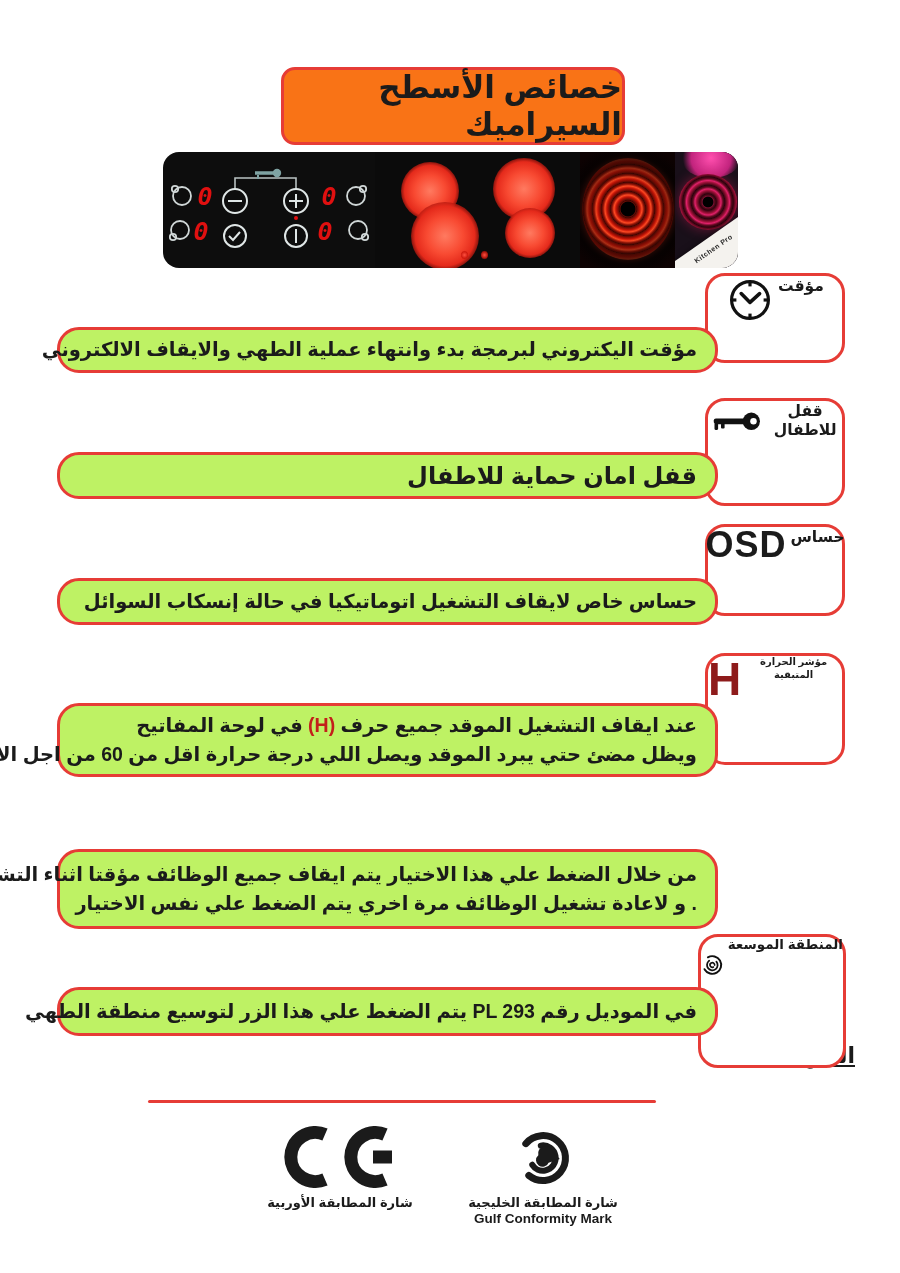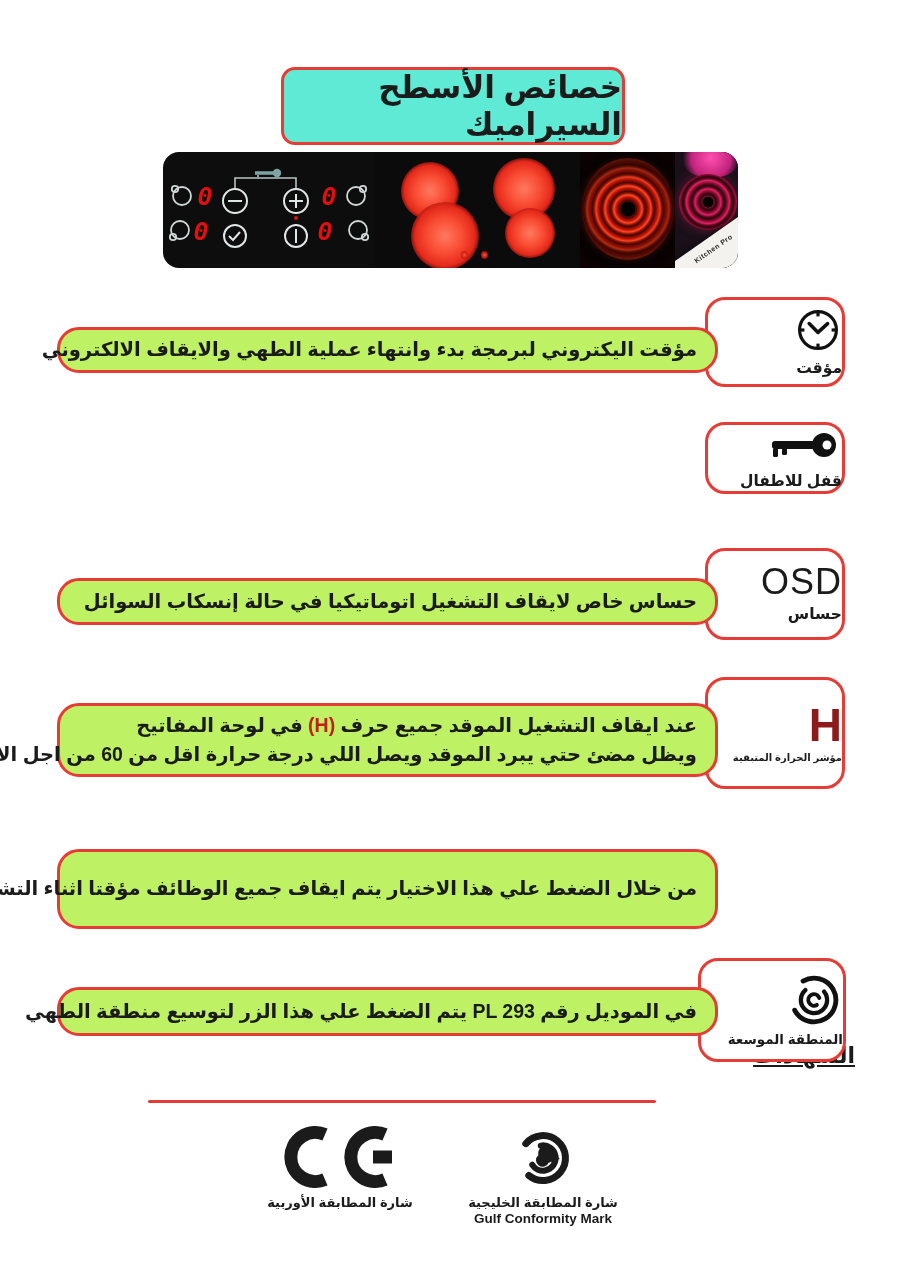--- a/index.html
+++ b/index.html
@@ -7,21 +7,21 @@
     --ink:#1b1b1b;
   }
   html,body{margin:0;padding:0;background:#fff;}
   .page{
     position:relative;width:900px;height:1273px;background:#ffffff;overflow:hidden;
     font-family:"Liberation Sans","DejaVu Sans",sans-serif;color:var(--ink);
   }
   
   .title-box{
     position:absolute;left:281px;top:67px;width:338px;height:72px;
-    border:3.5px solid var(--red);border-radius:14px;background:#5eead4;
+    border:3.5px solid var(--red);border-radius:14px;background:#f97316;
     display:flex;align-items:center;justify-content:center;
     font-size:31px;font-weight:bold;direction:rtl;
   }
   
   .hob{
     position:absolute;left:163px;top:152px;width:575px;height:116px;
     background:#0d0d0d;border-radius:16px;overflow:hidden;display:flex;
   }
   .hob-controls{width:212px;height:116px;flex:none;}
   .hob-zones{width:205px;height:116px;flex:none;position:relative;background:#0b0b0b;}
@@ -45,26 +45,25 @@
       repeating-radial-gradient(circle at 50% 50%, #3a0410 0px,#a4123c 3px,#e0206a 4.5px,#5c0a1e 6.5px,#26020c 8.5px);
     box-shadow:0 0 12px rgba(220,30,90,.4);}
   .white-band{position:absolute;left:-10px;bottom:-26px;width:110px;height:58px;background:#f4f2ee;
     transform:rotate(-35deg);box-shadow:0 0 6px rgba(0,0,0,.5);}
   .brand{position:absolute;right:2px;bottom:16px;transform:rotate(-35deg);
     font-size:7px;font-weight:bold;color:#262626;letter-spacing:.5px;}
   
   .icon-box{
     position:absolute;left:705px;width:140px;background:#fff;
     border:3px solid var(--red);border-radius:20px;z-index:1;
-    display:flex;flex-direction:column;align-items:flex-end;justify-content:center;gap:4px;
+    display:flex;flex-direction:row;align-items:flex-start;justify-content:center;gap:4px;
     box-sizing:border-box;
-    margin-top:24px;
   }
   .icon-label{font-weight:bold;font-size:15.5px;text-align:center;direction:rtl;line-height:1.25;}
-  .icon-osd{font-size:36px;font-weight:400;letter-spacing:1px;line-height:1;}
+  .icon-osd{font-size:36px;font-weight:700;letter-spacing:1px;line-height:1;}
   .icon-h{font-size:46px;font-weight:900;line-height:1;color:#8e1b1b;}
   .text-box{
     position:absolute;left:57px;width:661px;background:#bef264;
     border:3px solid var(--red);border-radius:22px;z-index:2;
     display:flex;flex-direction:column;justify-content:center;
     box-sizing:border-box;padding:2px 18px 2px 12px;direction:rtl;text-align:right;
   }
   .text-box .line{font-size:19.5px;font-weight:bold;line-height:1.5;white-space:nowrap;}
   .text-box.big .line{font-size:24px;}
   .h-red{color:#c3201a;}
@@ -162,53 +161,57 @@
       <line x1="7" y1="30" x2="13" y2="30" stroke="#111" stroke-width="4"></line>
       <line x1="47" y1="30" x2="53" y2="30" stroke="#111" stroke-width="4"></line>
       <path d="M19,22 L30,33 L42,22" fill="none" stroke="#111" stroke-width="4.5" stroke-linecap="round" stroke-linejoin="round"></path>
     </svg>
     <div class="icon-label">مؤقت</div>
   </div>
   <div class="text-box" style="top:327px;height:46px">
     <div class="line">مؤقت اليكتروني لبرمجة بدء وانتهاء عملية الطهي والايقاف الالكتروني</div>
   </div>
 
-  <div class="icon-box" style="top:398px;height:72px">
+  <div class="icon-box" style="top:398px;height:108px">
     <svg width="78" height="42" viewBox="0 0 78 42">
       <rect x="8" y="16" width="46" height="8" rx="3" fill="#111"></rect>
       <rect x="9" y="23" width="5" height="9" rx="1.5" fill="#111"></rect>
       <rect x="18" y="23" width="5" height="7" rx="1.5" fill="#111"></rect>
       <circle cx="60" cy="20" r="12" fill="#111"></circle>
       <circle cx="63" cy="20" r="4.5" fill="#fff"></circle>
     </svg>
     <div class="icon-label">قفل للاطفال</div>
   </div>
+  <div class="text-box big" style="top:452px;height:47px">
+    <div class="line">قفل امان حماية للاطفال</div>
+  </div>
 
   <div class="icon-box" style="top:524px;height:92px">
     <div class="icon-osd">OSD</div>
     <div class="icon-label">حساس</div>
   </div>
   <div class="text-box" style="top:578px;height:47px">
     <div class="line">حساس خاص لايقاف التشغيل اتوماتيكيا في حالة إنسكاب السوائل</div>
   </div>
 
   <div class="icon-box" style="top:653px;height:112px">
     <div class="icon-h">H</div>
     <div class="icon-label" style="font-size:10px">مؤشر الحرارة المتبقية</div>
   </div>
   <div class="text-box" style="top:703px;height:74px">
     <div class="line"><span>عند ايقاف التشغيل الموقد جميع حرف </span><span class="h-red">(H)</span><span> في لوحة المفاتيح</span></div>
     <div class="line">ويظل مضئ حتي يبرد الموقد ويصل اللي درجة حرارة اقل من 60 من اجل الامان</div>
   </div>
 
   <div class="text-box" style="top:849px;height:80px">
     <div class="line">من خلال الضغط علي هذا الاختيار يتم ايقاف جميع الوظائف مؤقتا اثناء التشغيل</div>
-  </div>
-
-  <div class="icon-box" style="top:934px;height:104px;left:698px;width:148px">
+    <div class="line">. و لاعادة تشغيل الوظائف مرة اخري يتم الضغط علي نفس الاختيار</div>
+  </div>
+
+  <div class="icon-box" style="top:934px;height:134px;left:698px;width:148px">
     <svg width="58" height="56" viewBox="0 0 64 64">
       <circle cx="32" cy="32" r="25" fill="none" stroke="#111" stroke-width="5.5" stroke-linecap="round" stroke-dasharray="118 40" transform="rotate(-120 32 32)"></circle>
       <circle cx="32" cy="32" r="15" fill="none" stroke="#111" stroke-width="5" stroke-linecap="round" stroke-dasharray="70 25" transform="rotate(-40 32 32)"></circle>
       <circle cx="32" cy="32" r="6.5" fill="none" stroke="#111" stroke-width="4.5" stroke-linecap="round" stroke-dasharray="31 10" transform="rotate(60 32 32)"></circle>
     </svg>
     <div class="icon-label" style="font-size:13.5px;white-space:nowrap">المنطقة الموسعة</div>
   </div>
   <div class="text-box" style="top:987px;height:49px">
     <div class="line">في الموديل رقم  PL 293  يتم الضغط علي هذا الزر لتوسيع منطقة الطهي</div>
   </div>

